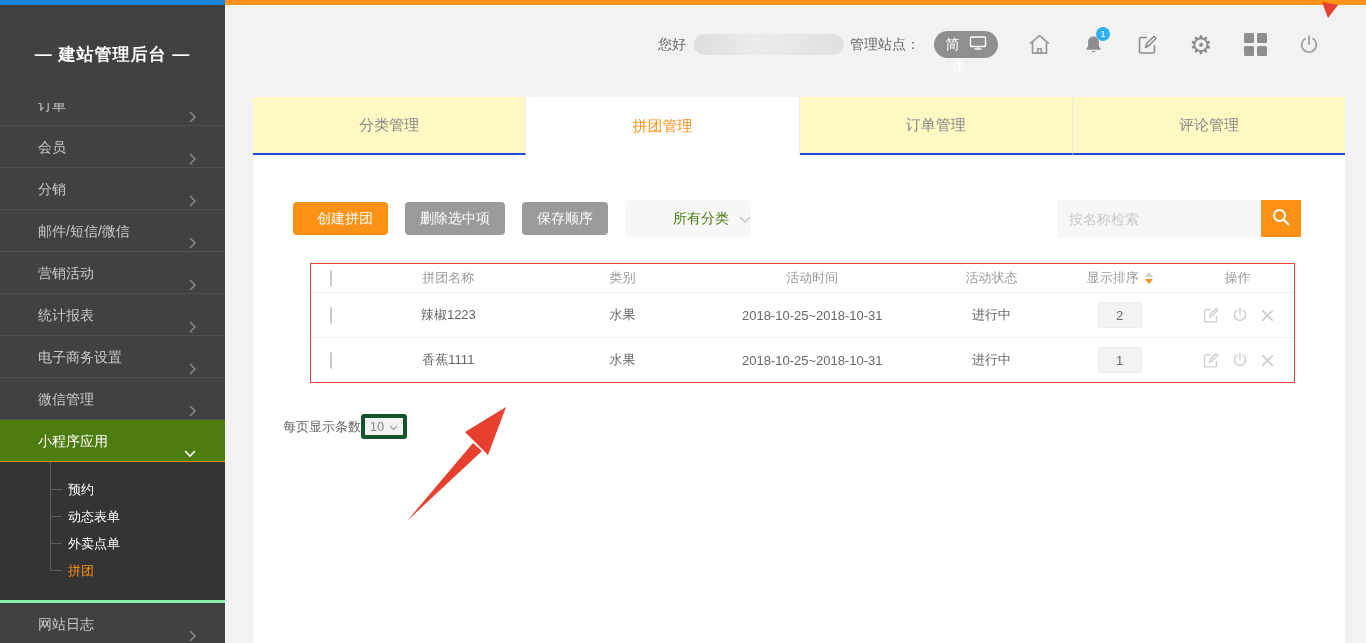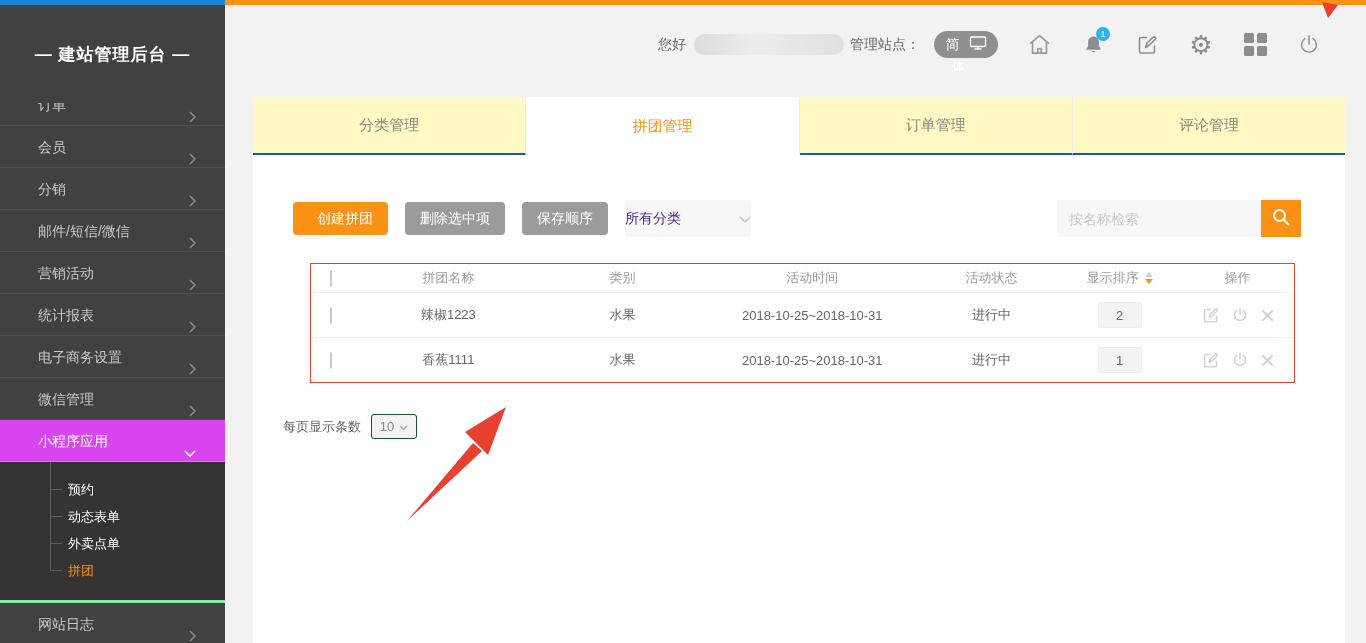--- a/index.html
+++ b/index.html
@@ -13,21 +13,21 @@
 
   
   .sidebar { position:absolute; left:0; top:5px; bottom:0; width:225px; background:#414141; overflow:hidden; z-index:4; }
   .logo { position:absolute; top:0; left:0; right:0; height:98px; background:#414141; z-index:3;
           display:flex; align-items:center; justify-content:center;
           color:#fff; font-size:17px; font-weight:bold; letter-spacing:1px; }
   .menu { position:absolute; top:79px; left:0; right:0; z-index:2; }
   .menu-item { position:relative; height:42px; line-height:42px; padding-left:38px;
                font-size:14px; color:#c9c9c9; border-bottom:1px solid #4e4e4e; cursor:pointer; }
   .menu-item .chev { position:absolute; right:28px; top:14px; }
-  .menu-item.active { background:#d946ef; color:#fff; border-bottom-color:#fb9216; }
+  .menu-item.active { background:#4d7c0f; color:#fff; border-bottom-color:#fb9216; }
   .submenu { position:relative; background:#343434; padding:14px 0 16px; border-bottom:3px solid #86efac; }
   .submenu::before { content:""; position:absolute; left:50px; top:0; bottom:29px; width:1px; background:#5c5c5c; }
   .sub-item { position:relative; height:27px; line-height:27px; padding-left:68px; font-size:13px; color:#fff; cursor:pointer; }
   .sub-item::before { content:""; position:absolute; left:50px; top:13px; width:12px; height:1px; background:#5c5c5c; }
   .sub-item.active { color:#fb9216; }
 
   
   .header { position:absolute; left:225px; top:5px; right:0; height:92px; }
   .header-right { position:absolute; right:44px; top:26px; display:flex; align-items:center; }
   .greeting, .site-label { font-size:14px; color:#666; }
@@ -53,21 +53,21 @@
   .tab:last-child { border-right:none; }
   .tab.active { background:#fff; color:#fb9216; border-bottom:none; }
 
   .toolbar { position:relative; margin:45px 44px 0 40px; height:37px; }
   .btn-row { display:flex; align-items:center; height:37px; }
   .btn { height:33px; padding:0 15px; border:none; border-radius:4px; color:#fff; font-size:14px;
          font-family:inherit; cursor:pointer; }
   .btn-orange { background:#fb9216;padding-left:24px; }
   .btn-gray { background:#9b9b9b; margin-left:17px; }
   .cat-select { margin-left:17px; width:126px; height:37px; background:#f7f7f7; border-radius:4px;
-                display:flex; align-items:center; justify-content:space-between; gap:10px; color:#4c1d95;
+                display:flex; align-items:center; justify-content:flex-end; gap:10px; color:#4d7c0f;
                 font-size:14px; cursor:pointer; }
   .search-group { position:absolute; right:0; top:0; display:flex; }
   .search-input { width:204px; height:37px; background:#f7f7f7; border:none; outline:none;
                   padding:0 12px; font-size:14px; color:#666; font-family:inherit; }
   .search-input::placeholder { color:#c9c9c9; }
   .search-btn { width:40px; height:37px; background:#fb9216; border:none; display:flex;
                 align-items:center; justify-content:center; cursor:pointer; }
 
   .table-wrap { margin:26px 50px 0 57px; border:1px solid #e8402f; }
   .trow { display:grid; grid-template-columns:40px 1.9fr 1.5fr 2.2fr 1.3fr 1.2fr 1.1fr;
@@ -80,23 +80,23 @@
   .tri-up { width:0; height:0; border-left:4px solid transparent; border-right:4px solid transparent;
             border-bottom:5px solid #cfcfcf; }
   .tri-down { width:0; height:0; border-left:4px solid transparent; border-right:4px solid transparent;
               border-top:5px solid #fb9216; }
   .sort-head { display:flex; align-items:center; justify-content:center;text-align:center; }
   .sort-box { display:inline-block; width:44px; height:26px; line-height:26px; background:#f3f3f3;
               border:1px solid #ececec; border-radius:2px; color:#666; font-size:13px; cursor:text; }
   .ops { display:flex; justify-content:center; gap:11px; }
   .op-icon { cursor:pointer; display:flex; align-items:center; }
 
-  .per-page { display:flex; align-items:center; gap:10px; margin:31px 0 0 30px; }
+  .per-page { display:flex; align-items:center; gap:0; margin:31px 0 0 30px; }
   .per-page-label { font-size:13px; color:#666; }
-  .pp-select { width:46px; height:25px; background:#f2f2f2; border:1px solid #14532d; border-radius:3px;
+  .pp-select { width:46px; height:25px; background:#f2f2f2; border:4px solid #14532d; border-radius:3px;
                display:flex; align-items:center; justify-content:center; gap:5px; color:#888;
                font-size:13px; cursor:pointer; }
 
   
   .arrow-annotation { position:absolute; left:404px; top:399px; z-index:9; pointer-events:none; }
   .corner-flag { position:absolute; left:1321px; top:2px; z-index:9; pointer-events:none; }
 </style>
 </head>
 <body>
 

